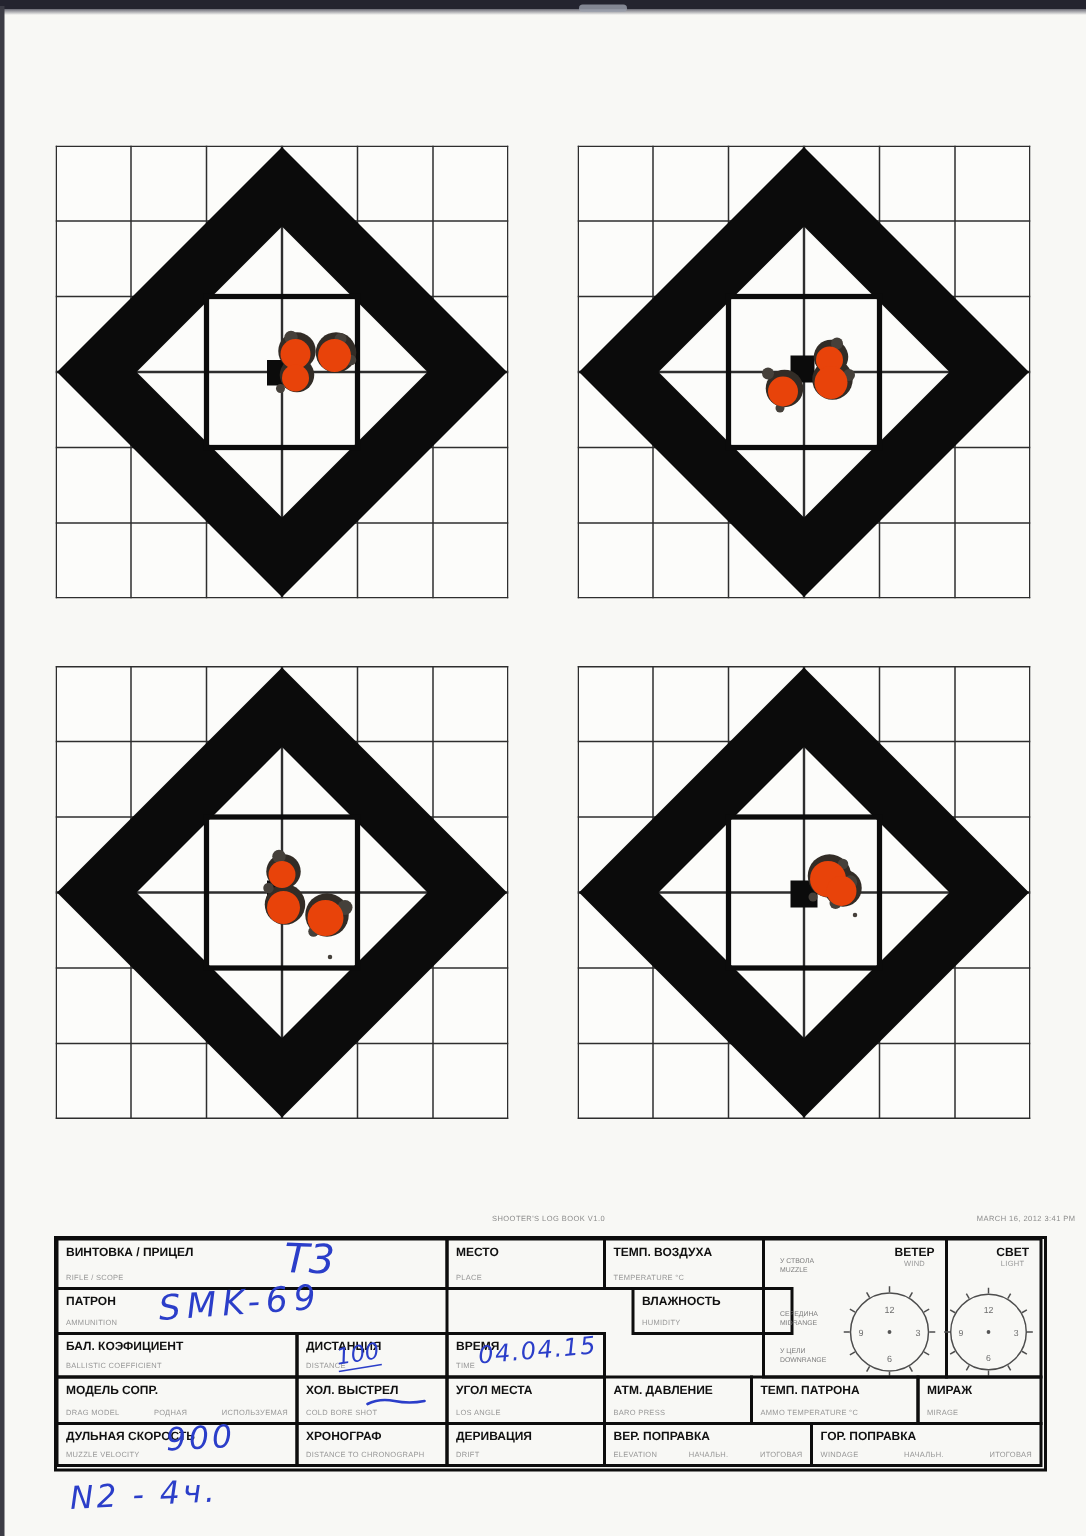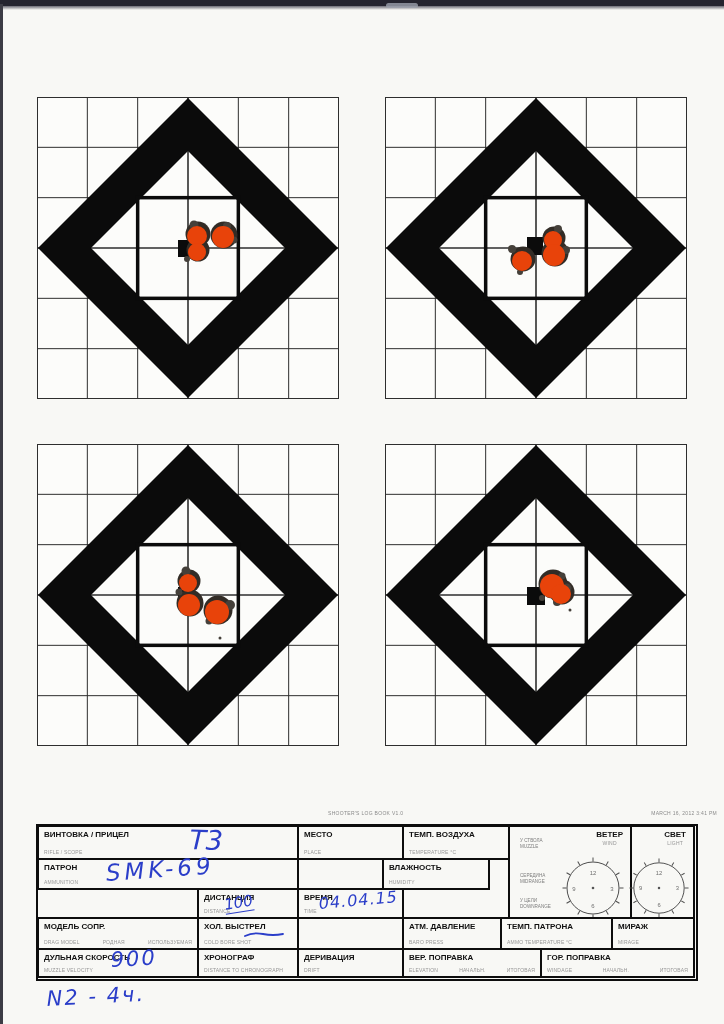--- a/index.html
+++ b/index.html
@@ -181,25 +181,29 @@
     </div>
     <div class="cell" style="left:365px;top:0;width:108px;height:35px">
       <div class="ru">ТЕМП. ВОЗДУХА</div>
       <div class="en">TEMPERATURE °C</div>
     </div>
 
     <div class="cell" style="left:0;top:33px;width:262px;height:32px">
       <div class="ru">ПАТРОН</div>
       <div class="en">AMMUNITION</div>
     </div>
-    <div class="cell" style="left:345px;top:33px;width:108px;height:32px">
+    <div class="cell" style="left:384px;top:33px;width:108px;height:32px">
       <div class="ru">ВЛАЖНОСТЬ</div>
       <div class="en">HUMIDITY</div>
     </div>
 
+    <div class="cell" style="left:0;top:63px;width:162px;height:31px">
+      <div class="ru">БАЛ. КОЭФИЦИЕНТ</div>
+      <div class="en">BALLISTIC COEFFICIENT</div>
+    </div>
     <div class="cell" style="left:160px;top:63px;width:102px;height:31px">
       <div class="ru">ДИСТАНЦИЯ</div>
       <div class="en">DISTANCE</div>
     </div>
     <div class="cell" style="left:260px;top:63px;width:107px;height:31px">
       <div class="ru">ВРЕМЯ</div>
       <div class="en">TIME</div>
     </div>
 
     <div class="cell" style="left:471px;top:0;width:124px;height:94px">
@@ -278,20 +282,24 @@
       <div class="en-row">
         <span>DRAG MODEL</span>
         <span>РОДНАЯ</span>
         <span>ИСПОЛЬЗУЕМАЯ</span>
       </div>
     </div>
     <div class="cell" style="left:160px;top:92px;width:102px;height:33px">
       <div class="ru">ХОЛ. ВЫСТРЕЛ</div>
       <div class="en">COLD BORE SHOT</div>
     </div>
+    <div class="cell" style="left:260px;top:92px;width:107px;height:33px">
+      <div class="ru">УГОЛ МЕСТА</div>
+      <div class="en">LOS ANGLE</div>
+    </div>
     <div class="cell" style="left:365px;top:92px;width:100px;height:33px">
       <div class="ru">АТМ. ДАВЛЕНИЕ</div>
       <div class="en">BARO PRESS</div>
     </div>
     <div class="cell" style="left:463px;top:92px;width:113px;height:33px">
       <div class="ru">ТЕМП. ПАТРОНА</div>
       <div class="en">AMMO TEMPERATURE °C</div>
     </div>
     <div class="cell" style="left:574px;top:92px;width:84px;height:33px">
       <div class="ru">МИРАЖ</div>

